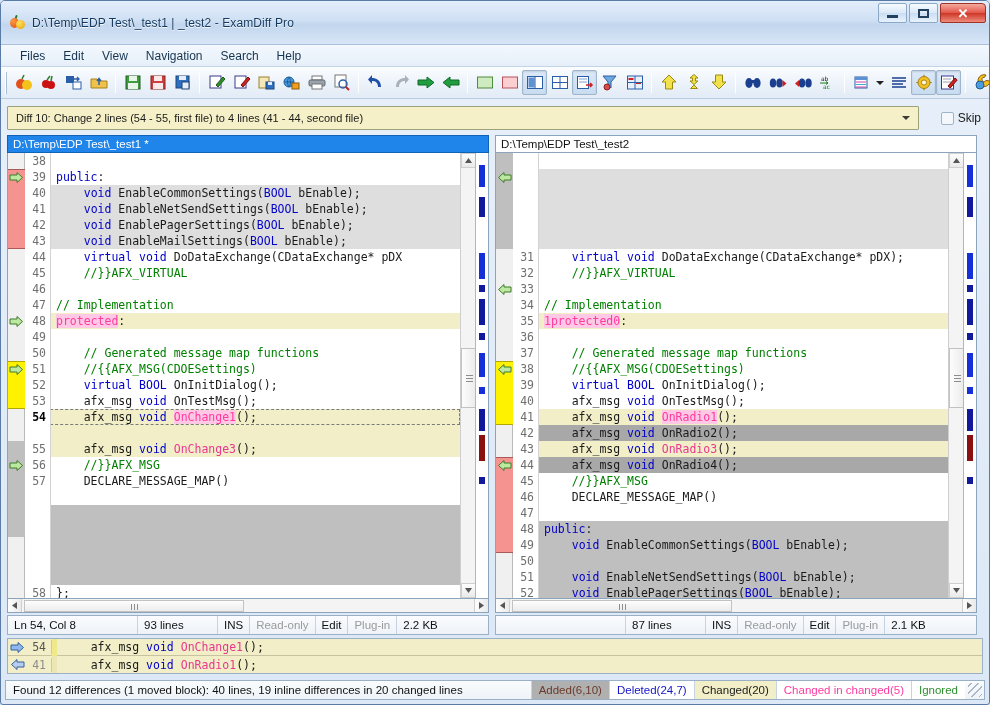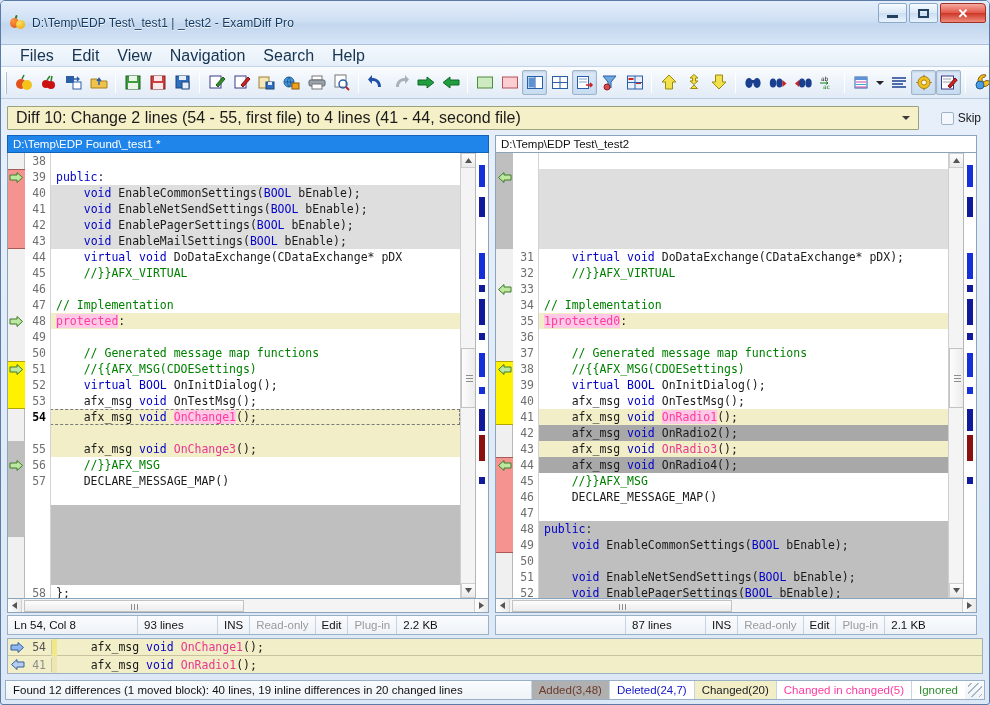--- a/index.html
+++ b/index.html
@@ -76,21 +76,21 @@
 
   
   .menubar {
     height: 22px;
     display: flex; align-items: center;
     background: linear-gradient(180deg,#f3f8fd,#e6eff9);
     padding-left: 10px;
     border-bottom: 1px solid #c2d4e6;
   }
   .menu-item {
-    padding: 2px 9px; font-size: 16px; color: #16334f; cursor: default;
+    padding: 2px 9px; font-size: 12px; color: #16334f; cursor: default;
   }
 
   
   .toolbar {
     height: 32px;
     background: linear-gradient(180deg,#fbfdff 0%,#edf3fa 50%,#e2ebf6 100%);
     border-bottom: 1px solid #b9cce0;
     display: flex; align-items: center;
     padding-left: 4px;
     gap: 0px;
@@ -121,21 +121,21 @@
   .navbar {
     height: 28px; margin: 5px 6px 3px 6px;
     display: flex; align-items: center; gap: 7px;
   }
   .combo {
     flex: 1; height: 24px;
     background: #f5f0c8;
     border: 1px solid #9aa37a;
     display: flex; align-items: center;
     padding: 0 4px 0 8px;
-    font-size: 16px; color: #1b1b1b;
+    font-size: 11px; color: #1b1b1b;
     position: relative;
     border-radius: 1px;
   }
   .combo .txt { flex: 1; white-space: nowrap; overflow: hidden; }
   .combo .arrow {
     width: 15px; height: 20px;
     display:flex; align-items:center; justify-content:center;
   }
   .combo .arrow::after {
     content: ""; width:0;height:0;
@@ -656,21 +656,21 @@
     </div>
     <div class="skipbox">
       <span class="cb"></span>
       <span class="lbl">Skip</span>
     </div>
   </div>
 
   <div class="panes">
 
     <div class="pane">
-      <div class="pane-header active">D:\Temp\EDP Found\_test1 *</div>
+      <div class="pane-header active">D:\Temp\EDP Test\_test1 *</div>
       <div class="pane-body">
 
         <div class="markbar">
           <div class="seg" style="top:16px;height:80px;background:#f4938f;border-top:1px solid #a85a57;border-bottom:1px solid #a85a57;"></div>
           <div class="seg" style="top:96px;height:112px;background:#f0f0f0;"></div>
           <div class="seg" style="top:208px;height:48px;background:#fff200;border-top:1px solid #b0a700;border-bottom:1px solid #b0a700;"></div>
           <div class="seg" style="top:288px;height:96px;background:#bfbfbf;"></div>
 
           <svg class="mkarrow" style="top:18px" viewBox="0 0 15 13">
               <path d="M1 4 H8 V1.5 L13.5 6.5 L8 11.5 V9 H1 Z" fill="#bde8a0" stroke="#3f7a2a" stroke-width="1"></path>
@@ -856,21 +856,21 @@
         </div>
         <div class="num b">41</div>
         <div class="bar" style="background: rgb(236, 230, 180);"></div>
         <div class="txt"><span class="id">    afx_msg </span><span class="kw">void</span><span class="id"> </span><span class="inl2">OnRadio1</span><span class="id">();</span></div>
       </div>
     </div>
 
   <div class="bottombar">
     <div class="msg">Found 12 differences (1 moved block): 40 lines, 19 inline differences in 20 changed lines</div>
     <div class="legend" id="legend">
-        <div class="chip" style="background: rgb(176, 176, 176); color: rgb(107, 58, 42);">Added(3,48)</div>
+        <div class="chip" style="background: rgb(176, 176, 176); color: rgb(107, 58, 42);">Added(6,10)</div>
         <div class="chip" style="background: rgb(255, 255, 255); color: rgb(20, 20, 200);">Deleted(24,7)</div>
         <div class="chip" style="background: rgb(242, 239, 200); color: rgb(26, 26, 26);">Changed(20)</div>
         <div class="chip" style="background: rgb(255, 255, 255); color: rgb(255, 58, 160);">Changed in changed(5)</div>
         <div class="chip" style="background: rgb(255, 255, 255); color: rgb(47, 143, 47);">Ignored</div>
       </div>
     <div class="grip-rb"></div>
   </div>
 
 </div>
 

